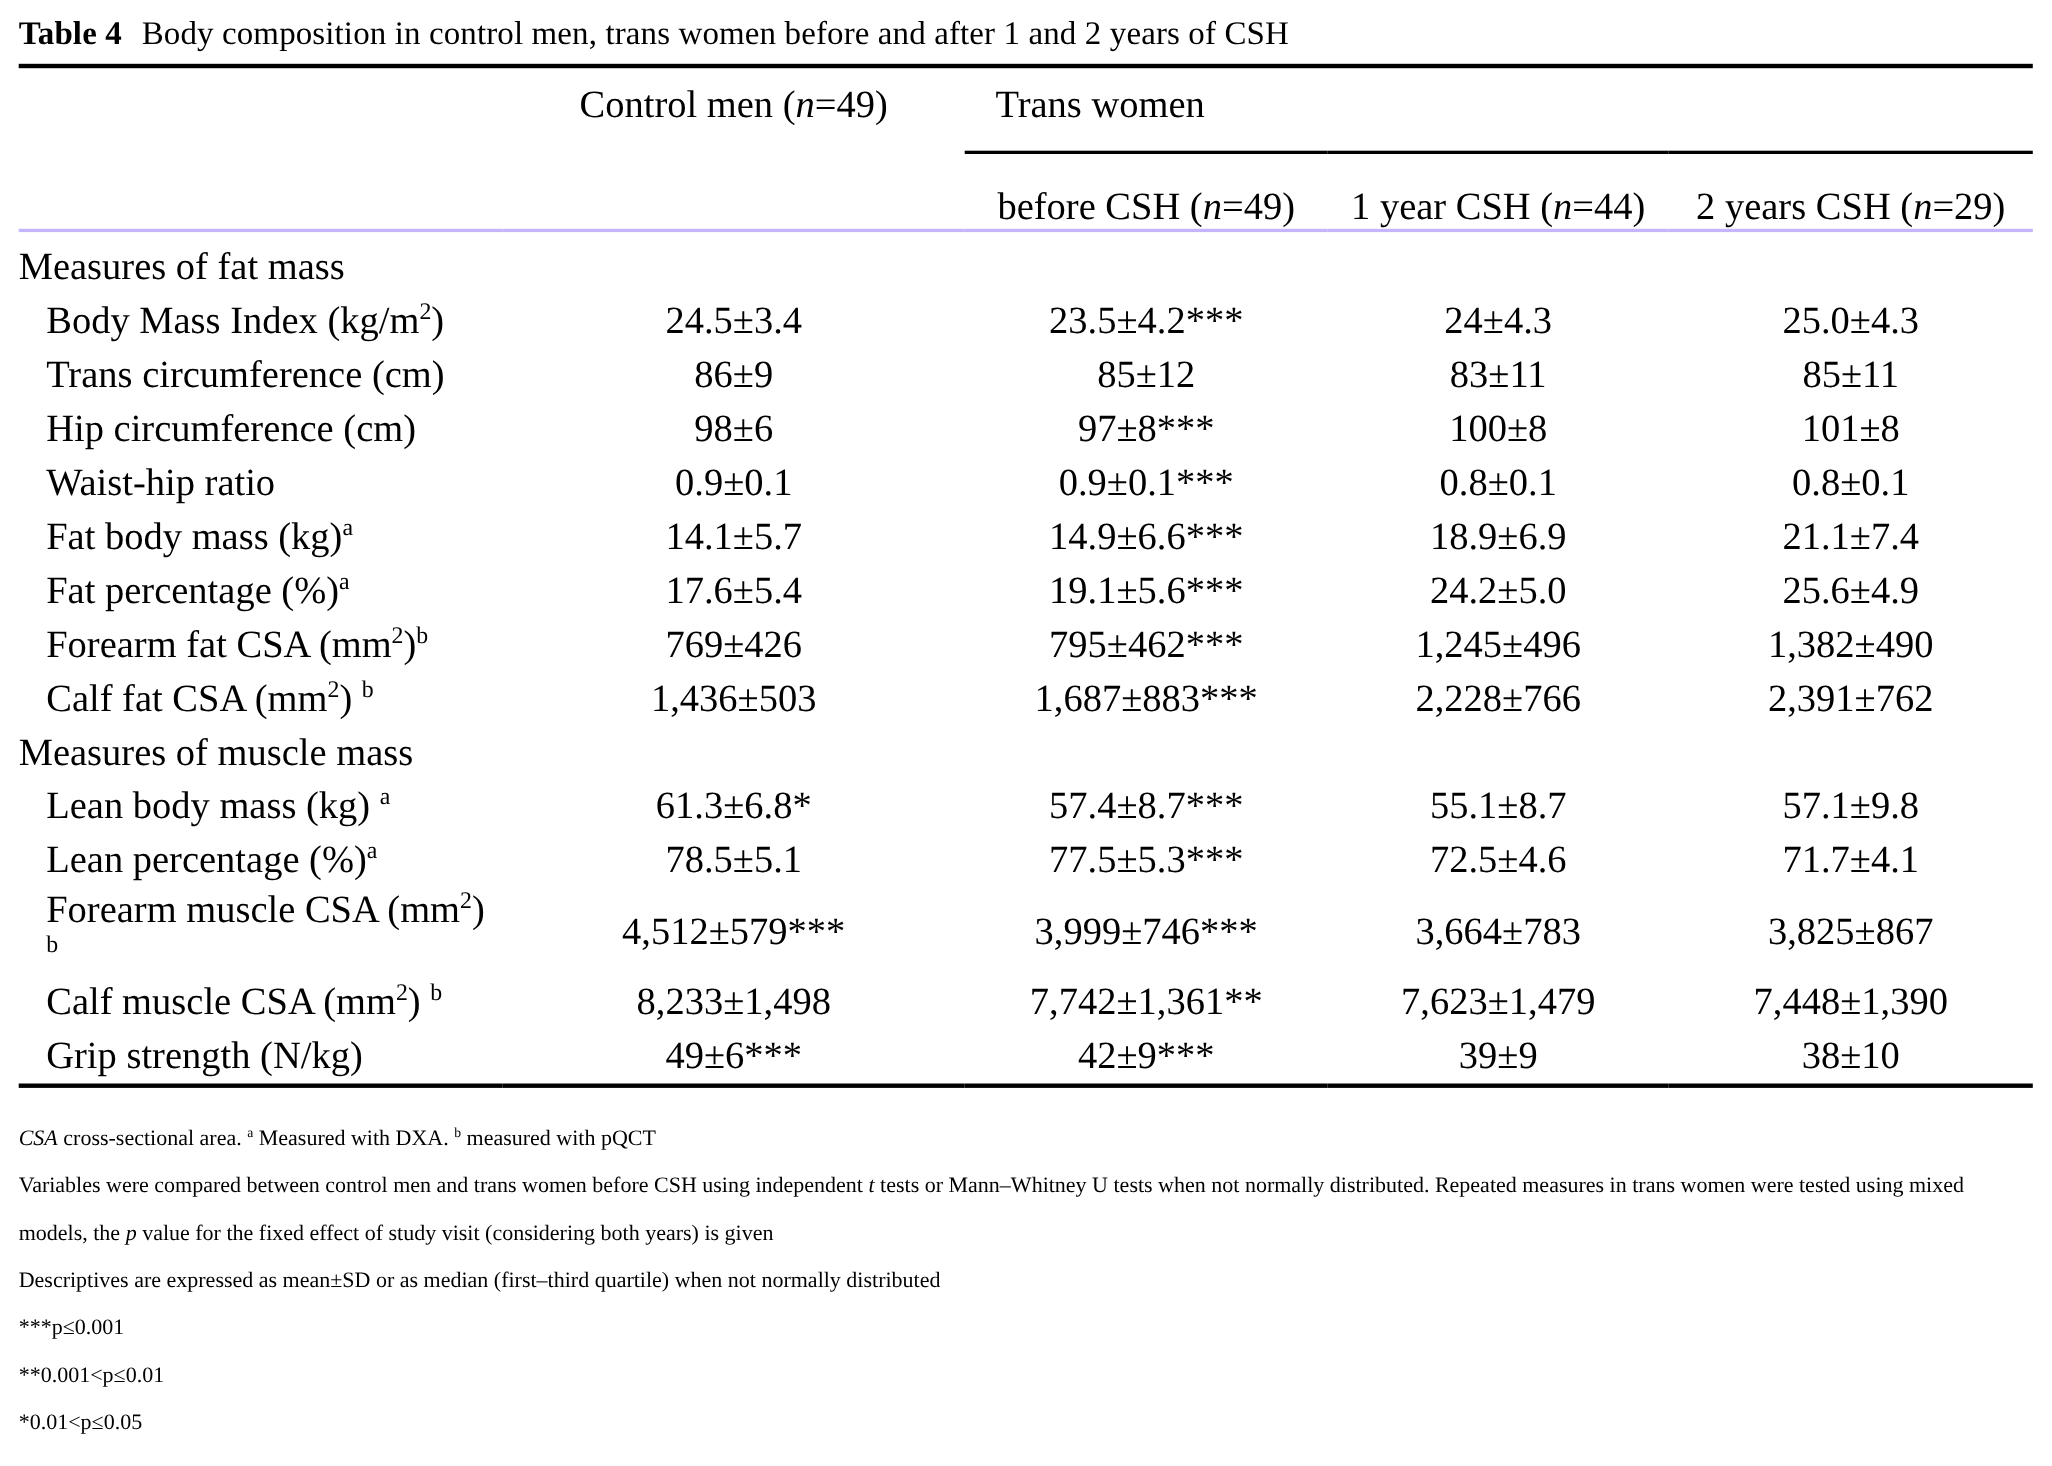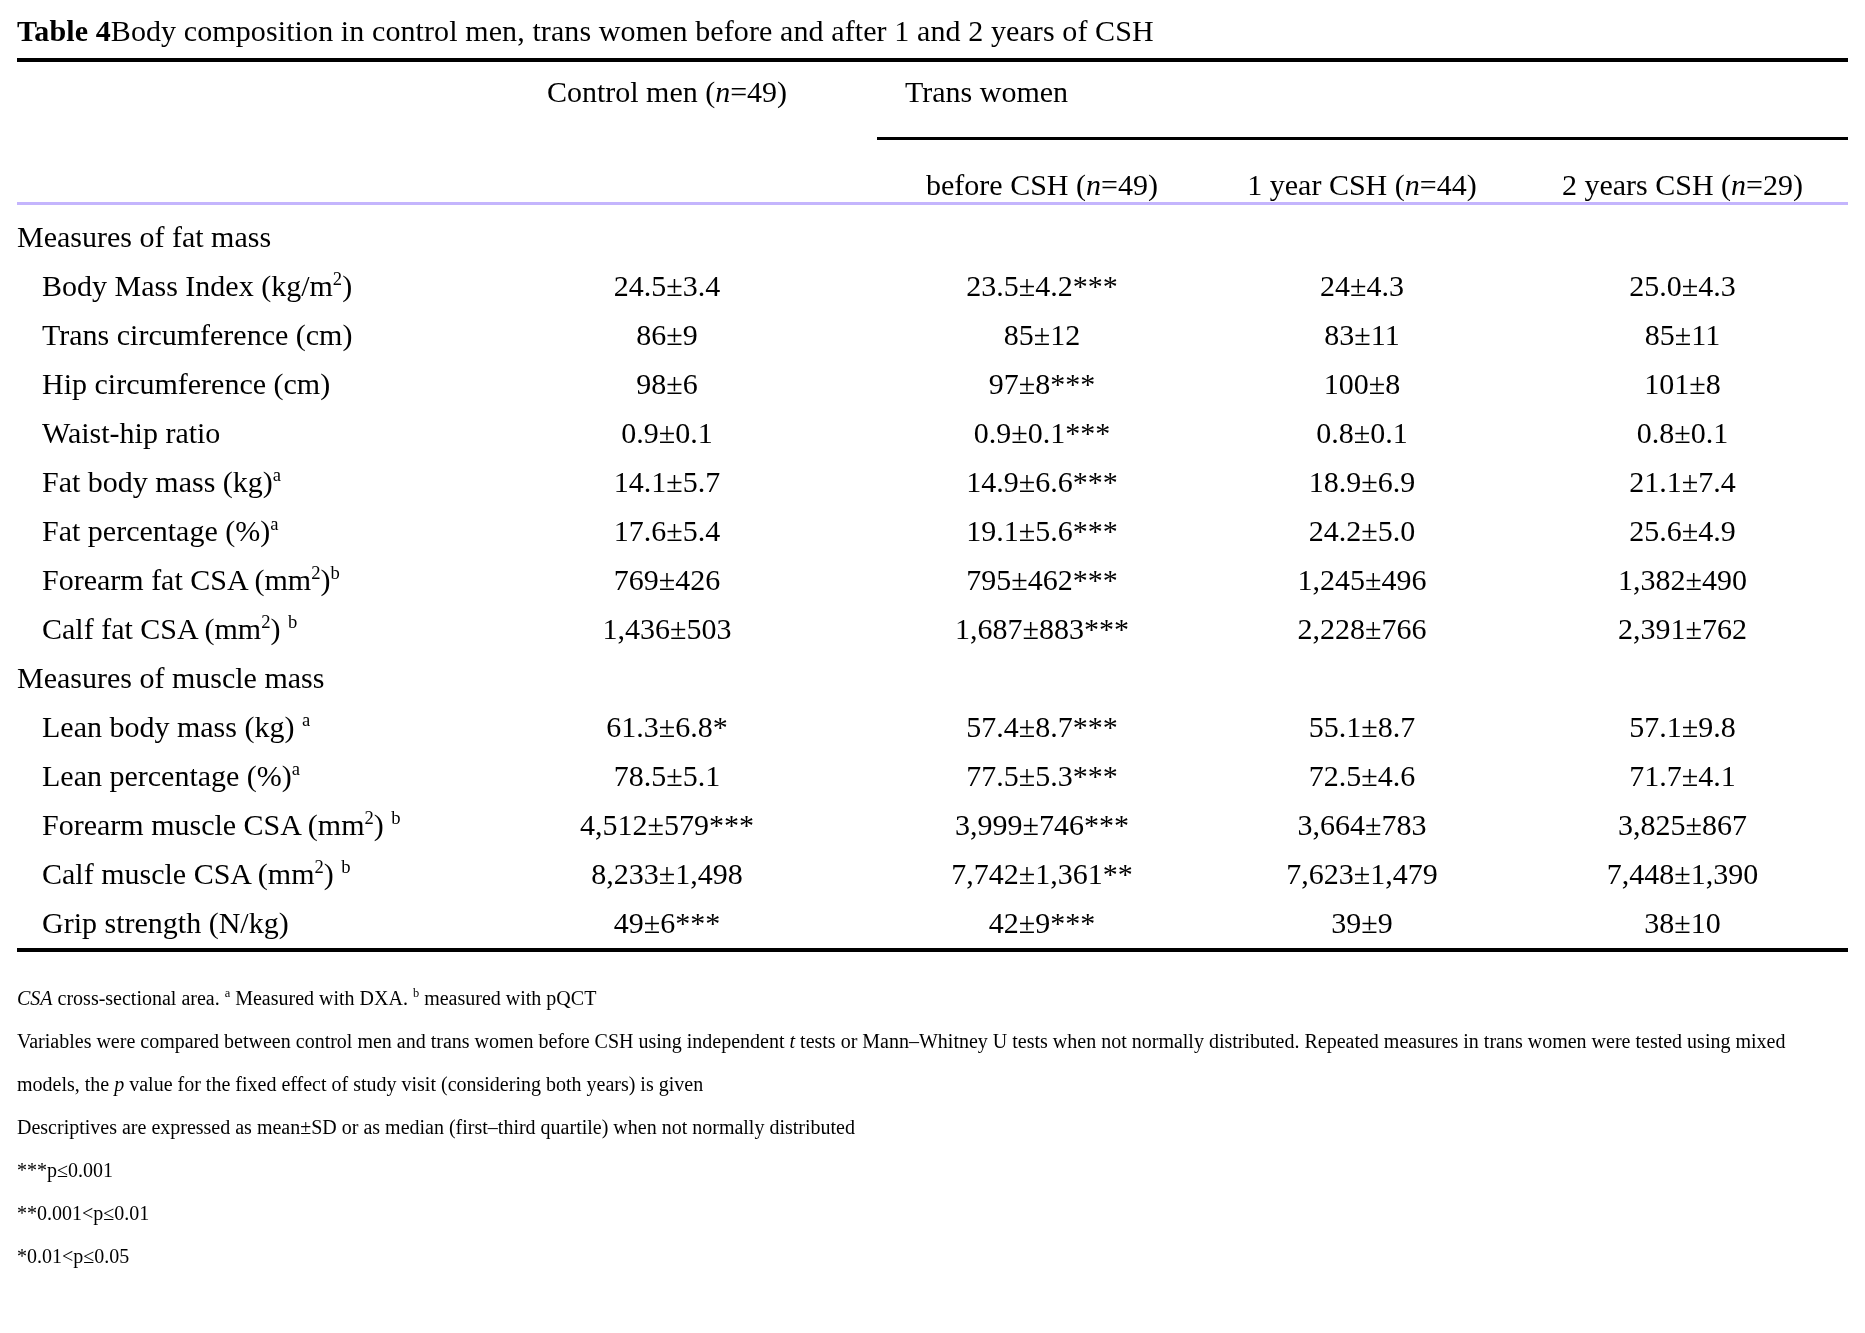--- a/index.html
+++ b/index.html
@@ -9,29 +9,29 @@
     color: #000;
     -webkit-font-smoothing: antialiased;
   }
   .page { padding: 10px 17px 0 17px; }
 
   .title {
     font-size: 30px;
     margin: 4px 0 10px 0;
     letter-spacing: 0.1px;
   }
-  .title .t-label { font-weight: bold; }
+  .title .t-label { font-weight: bold; margin-right: 18px; }
 
   .rule-top { border-top: 4px solid #000; }
 
   table.main {
     border-collapse: collapse;
     table-layout: fixed;
     width: 1831px;
-    font-size: 30px;
+    font-size: 35px;
   }
   col.c-label { width: 440px; }
   col.c-control { width: 420px; }
   col.c-before { width: 330px; }
   col.c-y1 { width: 310px; }
 
   thead th {
     font-weight: normal;
     text-align: center;
     vertical-align: top;

